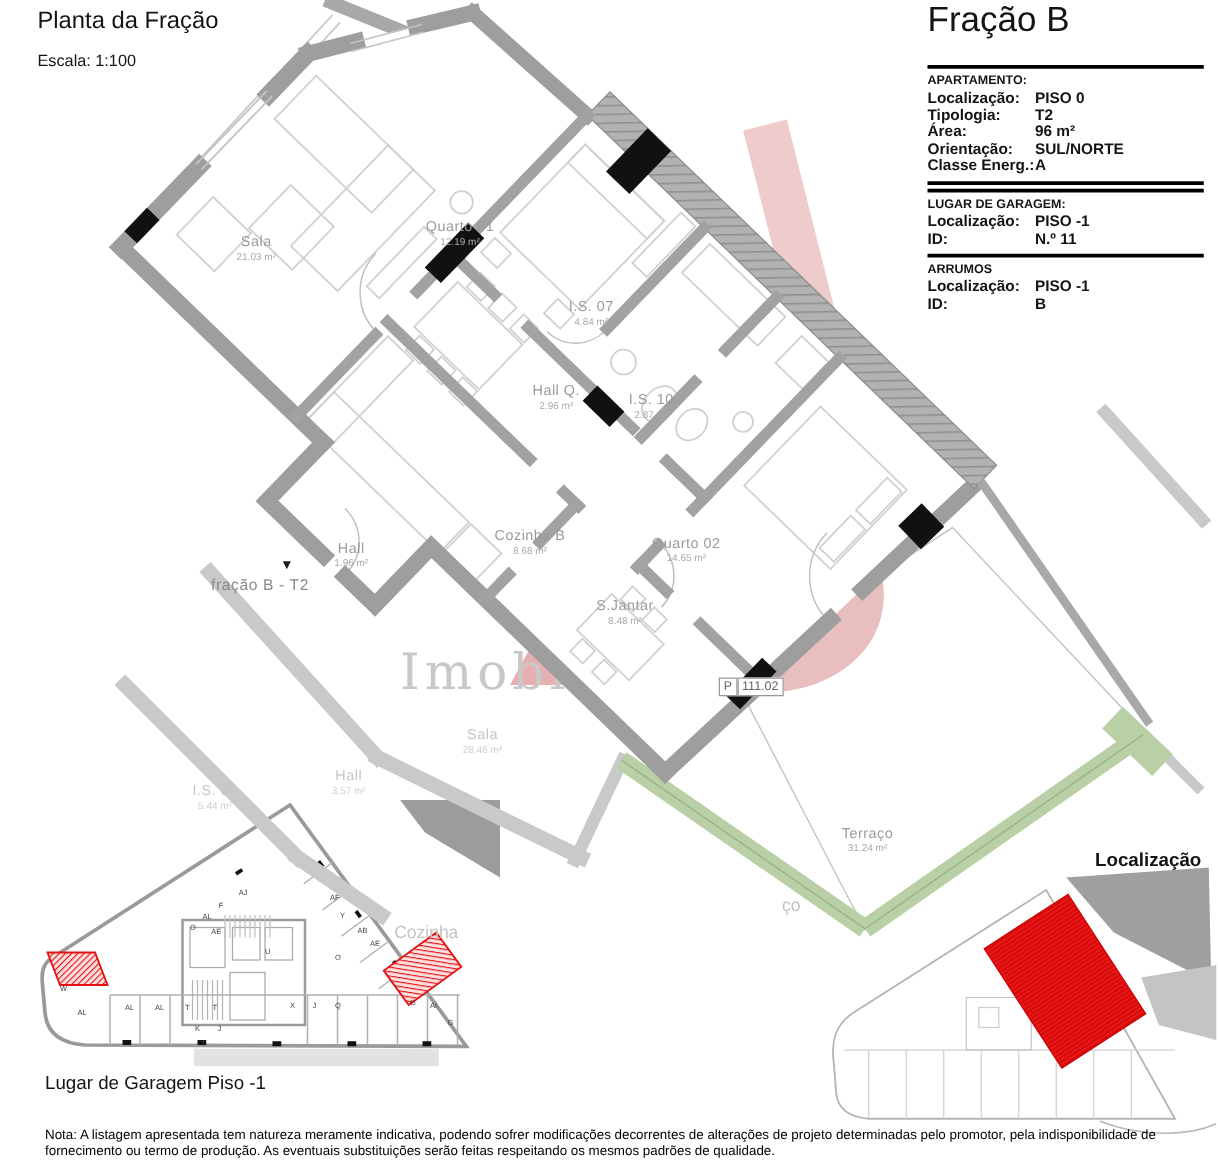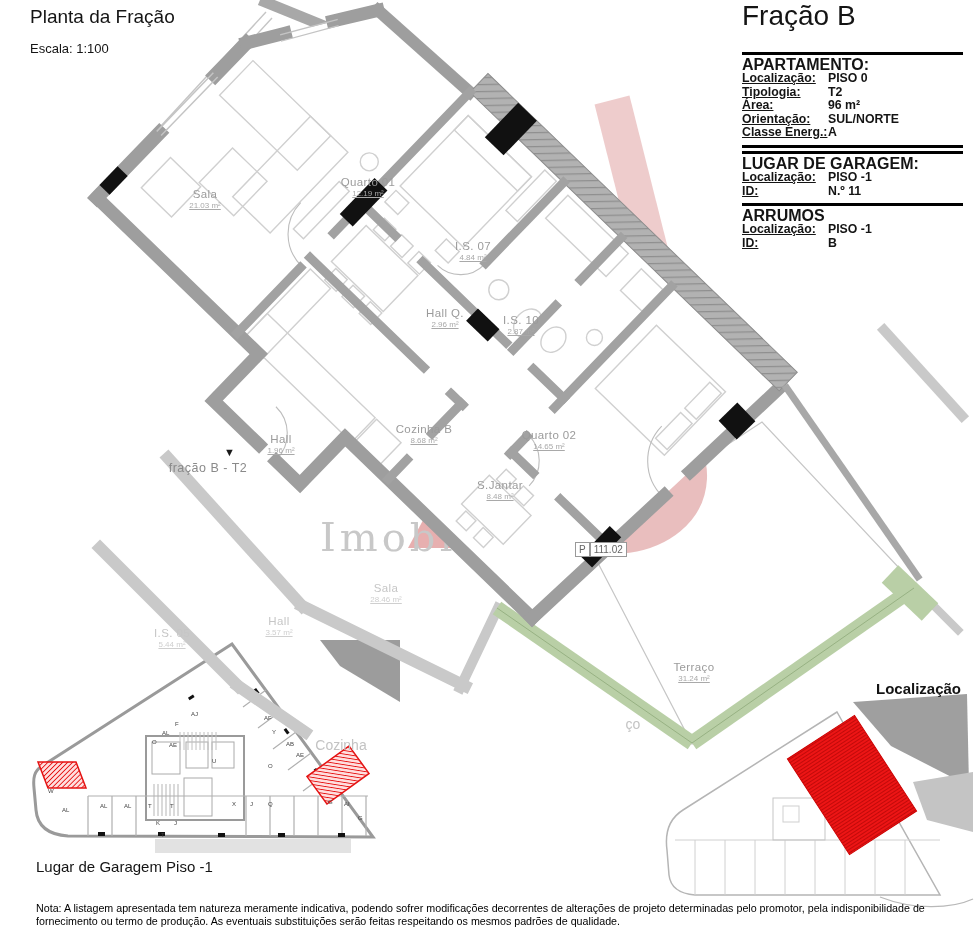--- a/index.html
+++ b/index.html
@@ -9,27 +9,27 @@
   #plan-svg{left:0;top:0;z-index:2;}
   #garage-svg{left:28px;top:638px;z-index:1;}
   #location-svg{left:655px;top:690px;z-index:3;}
   .abs{position:absolute;z-index:4;}
   #page-title{left:30px;top:6px;font-size:19px;}
   #scale-label{left:30px;top:41px;font-size:13px;}
   #fraction-title{left:742px;top:0px;font-size:28px;}
   #fraction-panel{left:742px;top:52px;width:221px;z-index:4;}
   .bar{height:3px;background:#000;margin:0 0 3px 0;}
   .sec{margin-bottom:5px;}
-  .sec-head{font-size:16px;font-weight:700;line-height:14px;}
+  .sec-head{font-size:10px;font-weight:700;line-height:14px;}
   .info-row{display:flex;font-size:12.3px;font-weight:700;line-height:13.6px;}
-  .info-row .lab{width:86px;text-decoration:underline;}
+  .info-row .lab{width:86px;}
   .rlabel{position:absolute;transform:translate(-50%,0);text-align:center;white-space:nowrap;
           color:#9b9b9b;z-index:4;line-height:1.15;margin-top:10px;}
   .rlabel .nm{font-size:11.5px;letter-spacing:.4px;display:block;}
-  .rlabel .ar{font-size:8px;color:#a9a9a9;display:block;text-decoration:underline;}
+  .rlabel .ar{font-size:8px;color:#a9a9a9;display:block;}
   .rlabel.faded{color:#c6c6c6;}
   .rlabel.faded .ar{color:#cfcfcf;}
   #entrance-label{left:208px;top:461px;transform:translate(-50%,0);font-size:12.5px;
                   color:#8a8a8a;letter-spacing:.5px;white-space:nowrap;}
   #entrance-marker{left:224px;top:446px;font-size:11px;color:#1a1a1a;}
   #unit-ref{left:575px;top:542px;display:flex;z-index:4;}
   #unit-ref div{border:1px solid #999;background:#fff;font-size:10px;color:#666;
                 height:13px;line-height:13px;padding:0 3px;}
   #garage-caption{left:36px;top:858px;font-size:15px;z-index:4;}
   #location-title{left:876px;top:680px;font-size:15px;font-weight:700;z-index:4;}

